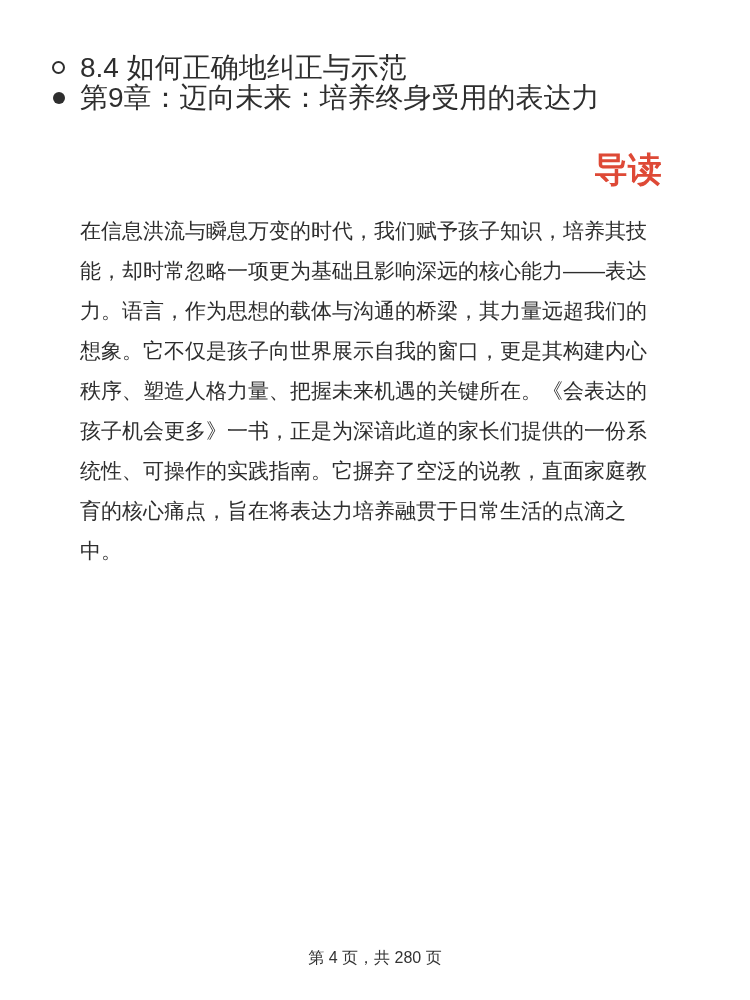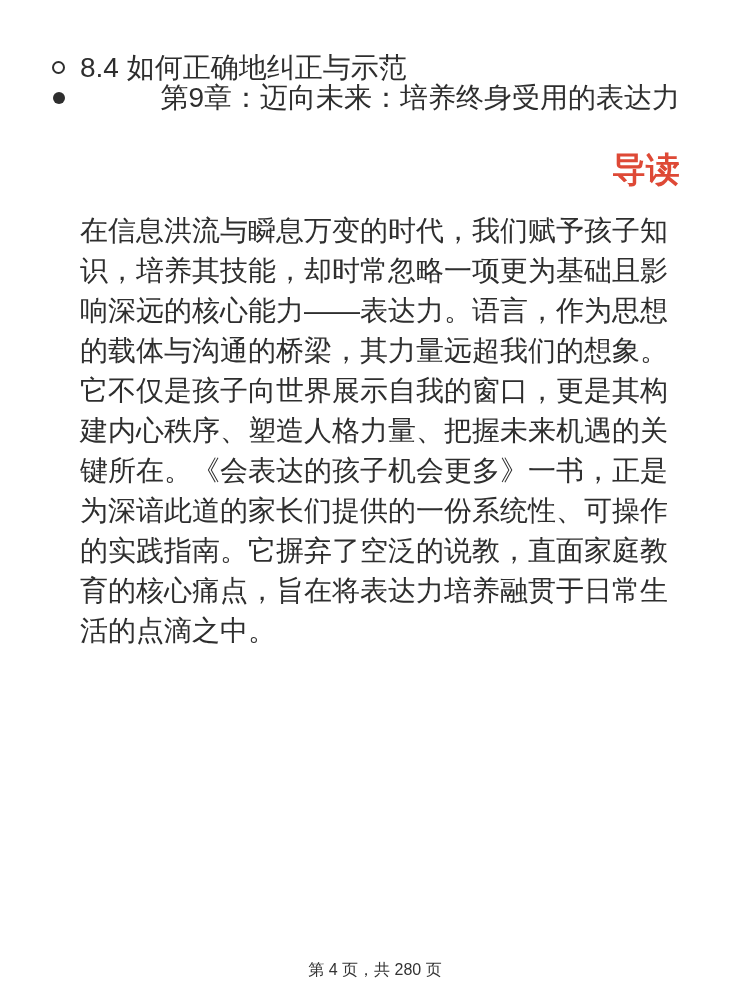--- a/index.html
+++ b/index.html
@@ -9,42 +9,41 @@
   }
   body {
     width: 750px;
     height: 1000px;
     position: relative;
     overflow: hidden;
     font-family: "Liberation Sans", sans-serif;
     color: #2e2e2e;
   }
   .content {
-    padding: 53px 70px 0 80px;
+    padding: 53px 88px 0 80px;
   }
 
   
   .toc ul {
     list-style: none;
     margin: 0;
     padding: 0;
   }
   .toc li {
     position: relative;
     font-size: 28px;
     line-height: 30px;
     color: #2e2e2e;
   }
   .toc-orphan {
     margin-left: 110px;
   }
   .toc-chapter {
     margin-top: 28px;
     margin-left: 60px;
-    text-align: right;
   }
   .toc-nested {
     margin-top: 29px;
     margin-left: 50px;
   }
   .toc-nested li + li {
     margin-top: 15px;
   }
   li.sub-item::before {
     content: "";
@@ -72,31 +71,31 @@
   .section-heading {
     margin: 36px 0 0 0;
     font-size: 34px;
     line-height: 40px;
     font-weight: 700;
     color: #de4936;
     text-align: right;
   }
   .body-text {
     margin: 22px 0 0 0;
-    font-size: 28px;
+    font-size: 21px;
     line-height: 40px;
     color: #2e2e2e;
     text-align: left;
   }
 
   
   .page-footer {
     position: absolute;
     left: 0;
-    bottom: 20px;
+    bottom: 32px;
     width: 100%;
     text-align: center;
     font-size: 16px;
     line-height: 20px;
     color: #333333;
   }
 </style>
 </head>
 <body>
 

